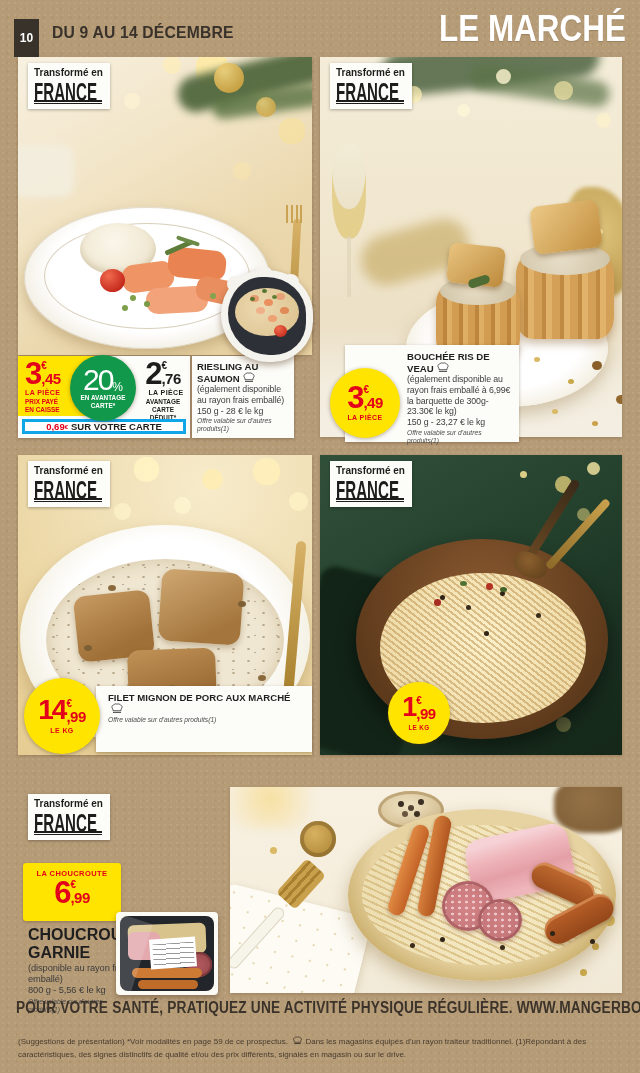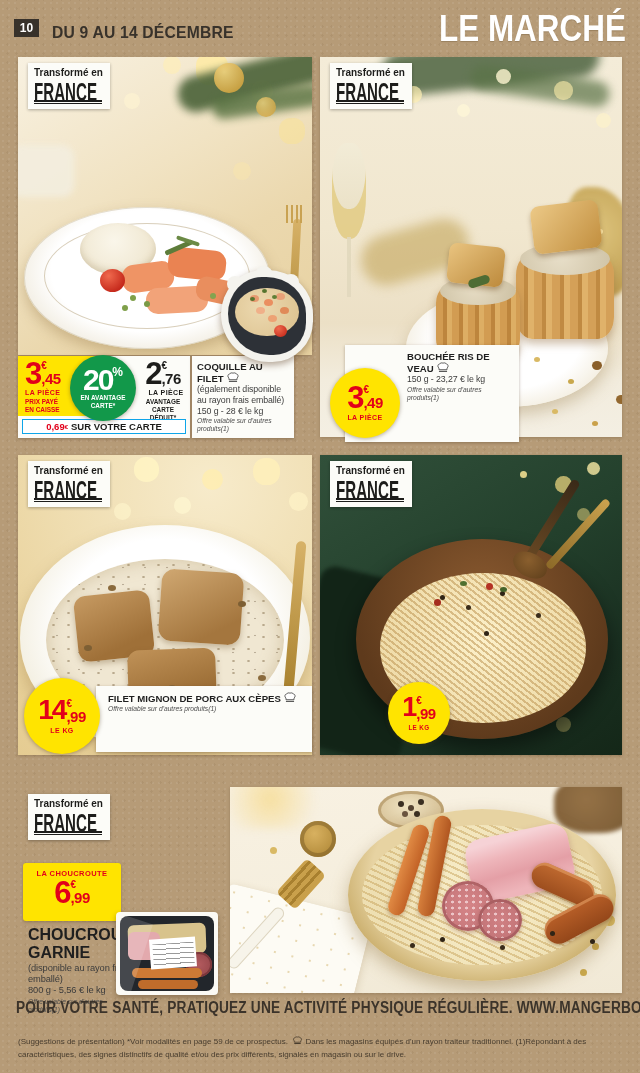--- a/index.html
+++ b/index.html
@@ -17,21 +17,21 @@
       radial-gradient(rgba(92,70,40,.09) 1px, transparent 1.4px);
     background-size:6px 6px,9px 9px;background-position:0 0,3px 4px;
   }
   .abs{position:absolute}
   .photo{position:absolute;overflow:hidden;box-shadow:0 1px 3px rgba(70,50,25,.25)}
   .card{position:absolute;background:#fcfcf8;box-shadow:0 1px 3px rgba(70,50,25,.35);z-index:2}
   .circle{position:absolute;border-radius:50%;background:var(--yellow);
     display:flex;flex-direction:column;align-items:center;justify-content:center;
     box-shadow:0 1px 4px rgba(70,50,25,.4);z-index:3;text-align:center}
   
-  .page-num{position:absolute;left:14px;top:19px;width:25px;height:18px;background:#38322b;
+  .page-num{position:absolute;left:14px;top:19px;width:25px;height:38px;background:#38322b;
     color:#fff;font-weight:bold;font-size:12px;display:flex;align-items:center;justify-content:center}
   .date-range{position:absolute;left:52px;top:23px;font-size:16.5px;font-weight:bold;color:#38322b;
     transform:scaleX(.95);transform-origin:left;letter-spacing:.2px;white-space:nowrap}
   .brand{position:absolute;right:14px;top:8px;font-size:37px;font-weight:bold;color:#fff;
     transform:scaleX(.85);transform-origin:right;white-space:nowrap;text-shadow:0 1px 1px rgba(90,70,40,.3)}
   
   .origin{position:absolute;width:82px;height:46px;background:#fcfcf8;box-shadow:0 1px 3px rgba(0,0,0,.3);
     padding:4px 6px 3px 6px;z-index:4}
   .origin .l1{font-size:10px;font-weight:bold;color:#1d1d1b;white-space:nowrap}
   .origin .l2{font-size:21px;font-weight:bold;color:#1d1d1b;transform:scale(.72,1.22);
@@ -120,21 +120,21 @@
           <span class="cents">,45</span>
         </span>
       </div>
       <div class="plabel">LA PIÈCE</div>
       <div class="pnote2" style="color:var(--accent-red);text-align:left">
         <span>PRIX PAYÉ</span><br>
         <span>EN CAISSE</span>
       </div>
     </div>
     <div class="circle" style="left:52px;top:-1px;width:66px;height:66px;background:var(--green);color:#fff">
-      <div style="display:flex;align-items:flex-start;font-weight:bold;line-height:.85">
+      <div style="display:flex;align-items:flex-end;font-weight:normal;line-height:.85">
         <span style="font-size:30px;letter-spacing:-2px">20</span>
         <span style="font-size:12px">%</span>
       </div>
       <div class="pnote2" style="color:#fff">
         <span>EN AVANTAGE</span><br>
         <span>CARTE*</span>
       </div>
     </div>
     <div class="abs" style="left:118px;top:5px;width:54px;text-align:center">
       <div class="bp dark">
@@ -143,29 +143,29 @@
           <span class="cur">€</span>
           <span class="cents">,76</span>
         </span>
       </div>
       <div class="plabel" style="color:#1d1d1b;margin-left:6px">LA PIÈCE</div>
       <div class="pnote2" style="color:#1d1d1b">
         <span>AVANTAGE CARTE</span><br>
         <span>DÉDUIT*</span>
       </div>
     </div>
-    <div class="abs" style="left:4px;right:4px;bottom:4px;height:15px;border:1px solid #0ea5e9;display:flex;align-items:center;justify-content:center;font-weight:bold;font-size:9.5px;background:#fff">
+    <div class="abs" style="left:4px;right:4px;bottom:4px;height:15px;border:3px solid #0ea5e9;display:flex;align-items:center;justify-content:center;font-weight:bold;font-size:9.5px;background:#fff">
       <span style="color:var(--accent-red)">0,69</span>
         <span style="color:var(--accent-red);font-size:6px;vertical-align:super">€</span>
       <span style="color:#1d1d1b;margin-left:3px">SUR VOTRE CARTE</span>
     </div>
   </div>
 
   <div class="card" style="left:192px;top:356px;width:102px;height:82px;padding:5px 5px">
-    <div class="pname"><span>COQUILLE AU FILET</span><svg class="hat" width="14" height="11" viewBox="0 0 20 15">
+    <div class="pname"><span>RIESLING AU SAUMON</span><svg class="hat" width="14" height="11" viewBox="0 0 20 15">
           <path d="M4.2 8.2 A3.2 3.2 0 0 1 5 2.4 A4.4 4.4 0 0 1 10 1.2 A4.4 4.4 0 0 1 15 2.4 A3.2 3.2 0 0 1 15.8 8.2 L15.8 10.6 L4.2 10.6 Z" fill="#fff" stroke="#4a4a4a" stroke-width="1.2"></path>
           <line x1="4.2" y1="13" x2="15.8" y2="13" stroke="#4a4a4a" stroke-width="1.6"></line>
         </svg></div>
     <div class="ptxt">(également disponible au rayon frais emballé)</div>
     <div class="ptxt">150 g - 28 € le kg</div>
     <div class="offer-note">Offre valable sur d'autres produits(1)</div>
   </div>
 
   <div class="photo" style="left:320px;top:57px;width:302px;height:380px;background:linear-gradient(180deg,#f4ecd8,#f1e7cf 45%,#ece0c6 70%,#f2ecdd 85%,#f4efe3)">
     <div class="abs" style="left:60px;top:-14px;width:220px;height:44px;background:#4d6340;border-radius:22px;transform:rotate(-6deg);filter:blur(5px);opacity:.85"></div>
@@ -191,20 +191,21 @@
       <div class="l2">FRANCE</div>
       <div class="rule"></div>
     </div>
   </div>
 
   <div class="card" style="left:345px;top:345px;width:174px;height:97px;padding:6px 6px 4px 62px">
     <div class="pname"><span>BOUCHÉE RIS DE VEAU</span><svg class="hat" width="14" height="11" viewBox="0 0 20 15">
           <path d="M4.2 8.2 A3.2 3.2 0 0 1 5 2.4 A4.4 4.4 0 0 1 10 1.2 A4.4 4.4 0 0 1 15 2.4 A3.2 3.2 0 0 1 15.8 8.2 L15.8 10.6 L4.2 10.6 Z" fill="#fff" stroke="#4a4a4a" stroke-width="1.2"></path>
           <line x1="4.2" y1="13" x2="15.8" y2="13" stroke="#4a4a4a" stroke-width="1.6"></line>
         </svg></div>
+    <div class="ptxt">(également disponible au rayon frais emballé à 6,99€ la barquette de 300g- 23.30€ le kg)</div>
     <div class="ptxt">150 g - 23,27 € le kg</div>
     <div class="offer-note">Offre valable sur d'autres produits(1)</div>
   </div>
   <div class="circle" style="left:330px;top:368px;width:70px;height:70px">
     <div class="bp">
       <span class="int" style="font-size:31px">3</span>
       <span class="frac">
           <span class="cur">€</span>
           <span class="cents">,49</span>
         </span>
@@ -232,21 +233,21 @@
     <div class="bp">
       <span class="int" style="font-size:28px">14</span>
       <span class="frac">
           <span class="cur">€</span>
           <span class="cents">,99</span>
         </span>
     </div>
     <div class="plabel">LE KG</div>
   </div>
   <div class="card" style="left:96px;top:686px;width:216px;height:66px;padding:6px 8px 4px 12px">
-    <div class="pname"><span>FILET MIGNON DE PORC AUX CÈPES</span><svg class="hat" width="14" height="11" viewBox="0 0 20 15">
+    <div class="pname"><span>FILET MIGNON DE PORC AUX MARCHÉ</span><svg class="hat" width="14" height="11" viewBox="0 0 20 15">
           <path d="M4.2 8.2 A3.2 3.2 0 0 1 5 2.4 A4.4 4.4 0 0 1 10 1.2 A4.4 4.4 0 0 1 15 2.4 A3.2 3.2 0 0 1 15.8 8.2 L15.8 10.6 L4.2 10.6 Z" fill="#fff" stroke="#4a4a4a" stroke-width="1.2"></path>
           <line x1="4.2" y1="13" x2="15.8" y2="13" stroke="#4a4a4a" stroke-width="1.6"></line>
         </svg></div>
     <div class="offer-note">Offre valable sur d'autres produits(1)</div>
   </div>
 
   <div class="photo" style="left:320px;top:455px;width:302px;height:300px;background:linear-gradient(150deg,#31503a,#23402c 45%,#1a3021 75%,#142718)">
     <div class="dot" style="left:200px;top:16px;width:7px;height:7px;background:rgba(250,230,150,.85);box-shadow:40px 10px 0 5px rgba(245,220,130,.7),70px -6px 0 3px rgba(250,235,165,.8),-170px 20px 0 4px rgba(240,220,140,.5),-120px 6px 0 3px rgba(245,228,150,.6),60px 40px 0 3px rgba(240,218,130,.5),-40px 220px 0 3px rgba(235,210,120,.4),40px 250px 0 4px rgba(235,210,120,.35)"></div>
     <div class="abs" style="left:-20px;top:120px;width:120px;height:180px;background:#122417;border-radius:16px;transform:rotate(14deg);filter:blur(2px)"></div>
     <div class="abs" style="left:36px;top:84px;width:252px;height:200px;border-radius:50%;background:radial-gradient(ellipse at 50% 32%,#8a5a30,#5e3a1c 72%);box-shadow:0 10px 20px rgba(0,0,0,.45)"></div>

